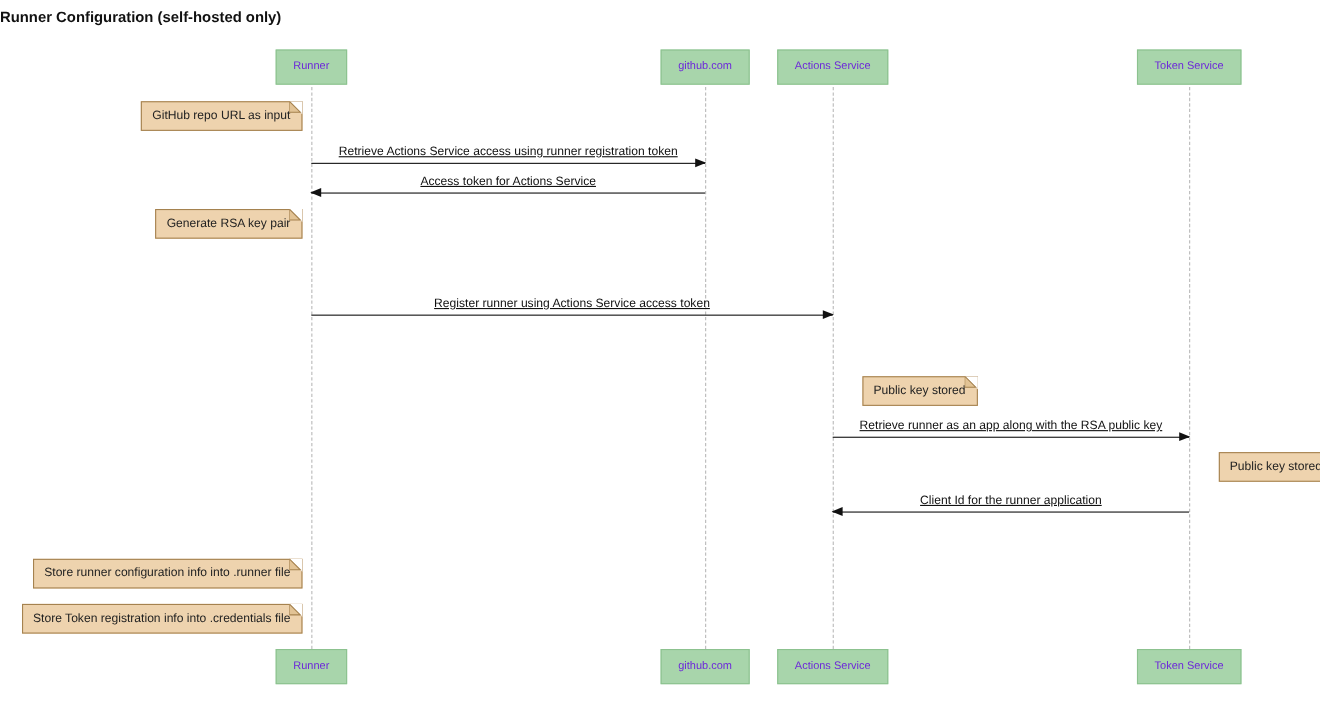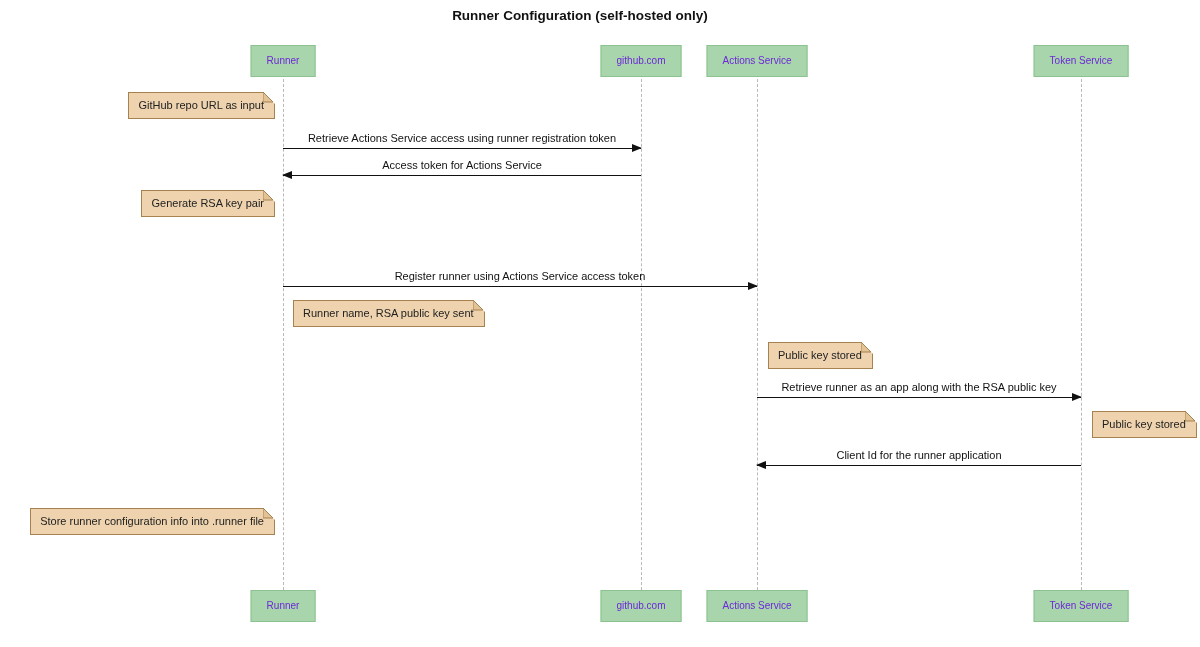--- a/index.html
+++ b/index.html
@@ -10,21 +10,21 @@
     font-family: "Liberation Sans", sans-serif;
     position: relative;
     overflow: hidden;
     color: #1a1a1a;
   }
   .stage { position: absolute; inset: 0; }
 
   .diagram-title {
     position: absolute;
     top: 8px; left: 0; width: 1160px;
-    text-align: center;
+    text-align: left;
     font-size: 13.5px;
     font-weight: bold;
     color: #111;
   }
 
   .lifeline {
     position: absolute;
     top: 79px; height: 511px; width: 0;
     border-left: 1px dashed #b9b9b9;
   }
@@ -41,20 +41,21 @@
     white-space: nowrap;
     line-height: 16px;
   }
 
   .message { position: absolute; font-size: 11px; color: #111; }
   .msg-label {
     text-align: center;
     line-height: 13px;
     padding: 0 4px 3px 4px;
     white-space: nowrap;
+    text-decoration: underline;
   }
   .msg-line { height: 0; border-top: 1.3px solid #111; position: relative; }
   .arrowhead { position: absolute; top: -5px; width: 0; height: 0; border-style: solid; }
   .arrow-right .arrowhead {
     right: -1px;
     border-width: 4.5px 0 4.5px 10px;
     border-color: transparent transparent transparent #111;
   }
   .arrow-left .arrowhead {
     left: -1px;
@@ -64,20 +65,21 @@
 
   .note {
     position: absolute;
     background: #eed3ae;
     border: 1px solid #a5824f;
     padding: 6px 10px 6px 9px;
     font-size: 11px;
     line-height: 13px;
     color: #222;
     white-space: nowrap;
+    margin-left: 16px;
   }
   .note .fold { position: absolute; top: -1px; right: -1px; display: block; }
 </style>
 </head>
 <body>
 
 <div class="stage">
 
   <div class="diagram-title">Runner Configuration (self-hosted only)</div>
 
@@ -142,27 +144,20 @@
 
   <div class="note" style="right:925px; top:190px">
     <svg class="fold" width="12" height="12">
         <path d="M0 0 H12 V12 Z" fill="#ffffff"></path>
         <path d="M0 0 L10 10 L0 10 Z" fill="#e2c395" stroke="#a5824f" stroke-width="1"></path>
       </svg>
     <span>Generate RSA key pair</span>
   </div>
 
 
-  <div class="note" style="left:293px; top:300px">
-    <svg class="fold" width="12" height="12">
-        <path d="M0 0 H12 V12 Z" fill="#ffffff"></path>
-        <path d="M0 0 L10 10 L0 10 Z" fill="#e2c395" stroke="#a5824f" stroke-width="1"></path>
-      </svg>
-    <span>Runner name, RSA public key sent</span>
-  </div>
 
   <div class="note" style="left:768px; top:342px">
     <svg class="fold" width="12" height="12">
         <path d="M0 0 H12 V12 Z" fill="#ffffff"></path>
         <path d="M0 0 L10 10 L0 10 Z" fill="#e2c395" stroke="#a5824f" stroke-width="1"></path>
       </svg>
     <span>Public key stored</span>
   </div>
 
   <div class="note" style="left:1092px; top:411px">
@@ -174,14 +169,21 @@
   </div>
 
   <div class="note" style="right:925px; top:508px">
     <svg class="fold" width="12" height="12">
         <path d="M0 0 H12 V12 Z" fill="#ffffff"></path>
         <path d="M0 0 L10 10 L0 10 Z" fill="#e2c395" stroke="#a5824f" stroke-width="1"></path>
       </svg>
     <span>Store runner configuration info into .runner file</span>
   </div>
 
+  <div class="note" style="right:925px; top:549px">
+    <svg class="fold" width="12" height="12">
+        <path d="M0 0 H12 V12 Z" fill="#ffffff"></path>
+        <path d="M0 0 L10 10 L0 10 Z" fill="#e2c395" stroke="#a5824f" stroke-width="1"></path>
+      </svg>
+    <span>Store Token registration info into .credentials file</span>
+  </div>
 
 </div>
 
 </body></html>

